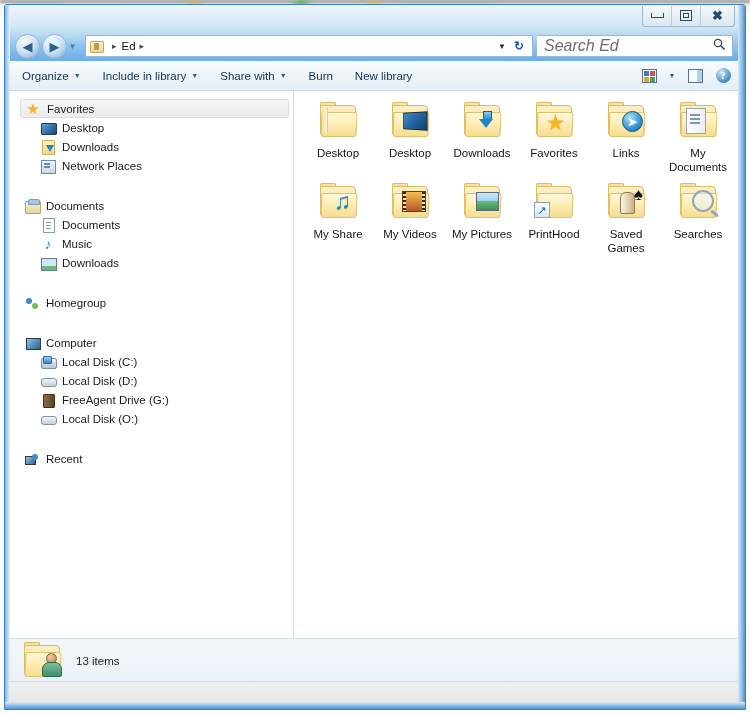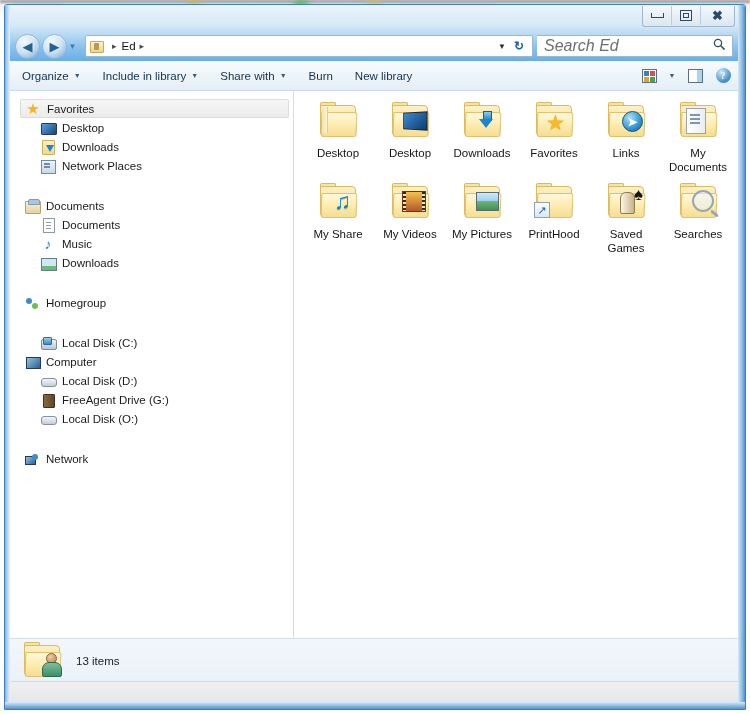--- a/index.html
+++ b/index.html
@@ -691,31 +691,31 @@
           <span class="nav-ico">
               <span class="si si-home"></span>
             </span>
           <span>Homegroup</span>
         </div>
       </div>
 
       <div class="nav-gap"></div>
 
       <div class="nav-group">
+        <div class="nav-row">
+          <span class="nav-ico">
+              <span class="si si-computer"></span>
+            </span>
+          <span>Computer</span>
+        </div>
         <div class="nav-row child">
           <span class="nav-ico">
               <span class="si si-diskc"></span>
             </span>
           <span>Local Disk (C:)</span>
-        </div>
-        <div class="nav-row">
-          <span class="nav-ico">
-              <span class="si si-computer"></span>
-            </span>
-          <span>Computer</span>
         </div>
         <div class="nav-row child">
           <span class="nav-ico">
               <span class="si si-disk"></span>
             </span>
           <span>Local Disk (D:)</span>
         </div>
         <div class="nav-row child">
           <span class="nav-ico">
               <span class="si si-ext"></span>
@@ -730,21 +730,21 @@
         </div>
       </div>
 
       <div class="nav-gap"></div>
 
       <div class="nav-group">
         <div class="nav-row">
           <span class="nav-ico">
               <span class="si si-net"></span>
             </span>
-          <span>Network</span>
+          <span>Recent</span>
         </div>
       </div>
 
     </div>
 
     <div class="content">
       <div class="grid">
 
         <div class="cell">
           <div class="cell-icon">

